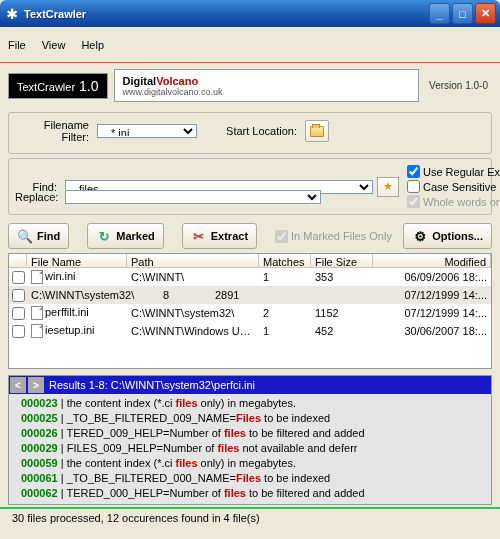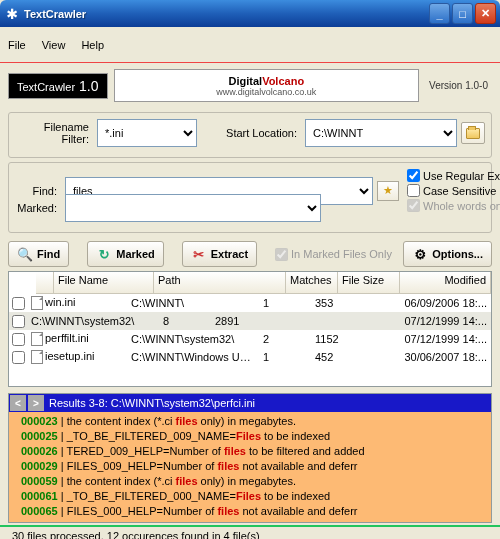--- a/index.html
+++ b/index.html
@@ -8,61 +8,61 @@
 .titlebar .icon { width: 16px; height: 16px; margin-right: 4px; display: flex; align-items: center; justify-content: center; color: #fff; font-size: 14px; }
 .titlebar .title { color: #fff; font-weight: bold; text-shadow: 1px 1px 1px rgba(0,0,0,0.4); flex: 1; }
 .titlebar .winbtns { display: flex; gap: 2px; }
 .titlebar .winbtn { width: 21px; height: 21px; background: linear-gradient(to bottom,#6fa8e6,#2c6fc7); border: 1px solid #2a5aa0; border-radius: 3px; display: flex; align-items: center; justify-content: center; color: #fff; font-weight: bold; font-size: 11px; cursor: pointer; }
 .titlebar .winbtn.close { background: linear-gradient(to bottom,#e67a5a,#d03a1a); border-color:#a82a10; }
 .menubar { background: #ece9d8; height: 36px; display: flex; align-items: center; border-bottom: 1px solid #ef4444; }
 .menubar .mitem { padding: 2px 8px; cursor: pointer; }
 .banner { display: flex; align-items: center; padding: 6px 8px; gap: 6px; background: #ece9d8; }
 .logo-tc { background: #000; color: #fff; padding: 4px 8px; font-family: "Times New Roman", serif; font-size: 16px; display: flex; align-items: baseline; gap: 4px; border: 1px solid #999; }
 .logo-tc small { font-size: 14px; }
-.logo-dv { flex: 1; background: #fff; border: 1px solid #999; text-align: center; padding: 3px 8px; line-height: 1.1; }
+.logo-dv { flex: 1; background: #fff; border: 1px solid #999; padding: 3px 8px; line-height: 1.1; }
 .logo-dv b { font-size: 14px; }
 .logo-dv b .red { color: #b00; }
 .logo-dv .url { font-size: 9px; color: #555; }
 .version { font-size: 10px; color: #333; padding: 0 4px; white-space: nowrap; }
 .panel { margin: 4px 8px; background: #ece9d8; border: 1px solid #bfbcb0; border-radius: 3px; padding: 6px; }
 .row { display: flex; align-items: center; gap: 4px; margin-bottom: 4px; }
 .row label { width: 78px; text-align: right; padding-right: 4px; }
 .row label.short { width: 46px; }
-select, input[type=text] { border: 1px solid #7f9db9; background: #fff; height: 28px; padding: 1px 3px; font-size: 11px; }
+select, input[type=text] { border: 1px solid #7f9db9; background: #fff; height: 14px; padding: 1px 9px; font-size: 11px; }
 .combo-filter { width: 100px; }
 .combo-start { flex: 1; }
 .btn-folder { width: 24px; height: 22px; background: linear-gradient(#fff,#f0ecdd); border:1px solid #aca899; border-radius:2px; display:flex;align-items:center;justify-content:center; cursor:pointer; }
 .folder-icon { width: 14px; height: 11px; background: linear-gradient(#ffe9a6,#f0c860); border:1px solid #b89030; border-radius:1px; position: relative; }
 .folder-icon:before { content:""; position:absolute; top:-3px; left:1px; width:6px; height:3px; background:#f0c860; border:1px solid #b89030; border-bottom:none; border-radius:1px 1px 0 0;}
 .combo-find { flex: 1; }
 .btn-star { width: 22px; height: 20px; background: linear-gradient(#fff,#f0ecdd); border:1px solid #aca899; display:flex;align-items:center;justify-content:center; cursor:pointer; color:#d4a017; font-size:14px;}
 .chk { display:flex; align-items:center; gap:3px; font-size:10px; white-space:nowrap;}
 .chk input { width:13px; height:13px; }
 .chk.disabled { color:#999; }
 .opts-col { display:flex; flex-direction:column; gap:2px; margin-left:4px; }
 .toolbar { display:flex; align-items:center; padding: 4px 8px; gap:4px; }
 .tbtn { background: linear-gradient(#fff,#e8e4d4); border:1px solid #aca899; border-radius:3px; height:26px; padding:0 8px; display:flex; align-items:center; gap:4px; cursor:pointer; font-size:11px; font-weight:bold; }
 .tbtn .ticon { width:16px; height:16px; display:flex; align-items:center; justify-content:center; font-size:13px;}
 .sep { width: 10px; }
 .chk-marked { color:#999;align-items:center; }
 .table-wrap { margin: 0 8px; background:#fff; border:1px solid #919b9c; height: 116px; overflow:hidden; }
-.thead { display:flex; background: linear-gradient(#fff,#f0ecdd); border-bottom:1px solid #cbc7b8; height:22px;margin-left:27px; }
+.thead { display:flex; background: linear-gradient(#fff,#f0ecdd); border-bottom:1px solid #cbc7b8; height:14px; }
 .th { padding:2px 4px; border-right:1px solid #cbc7b8; font-size:11px; overflow:hidden; white-space:nowrap; }
 .w-check{width:18px;} .w-name{width:100px;} .w-path{width:132px;} .w-match{width:52px;} .w-size{width:62px;} .w-mod{flex:1;text-align:right;}
 .trow { display:flex; height:18px; align-items:center; }
 .trow.sel { background:#e8e8e0; }
 .td { padding:1px 4px; font-size:11px; overflow:hidden; white-space:nowrap; text-overflow:ellipsis; }
 .td.w-check { display:flex; align-items:center; justify-content:center; }
 .td .file-icon { display:inline-block; width:12px; height:14px; background:#fff; border:1px solid #888; margin-right:2px; vertical-align:middle; position:relative;}
 .td .file-icon:before{content:"";position:absolute;top:-1px;right:-1px;width:0;height:0;border-left:4px solid transparent;border-bottom:4px solid #888;}
 .results-wrap { margin: 6px 8px 2px; border:1px solid #919b9c; background:#fff; height:130px; display:flex; flex-direction:column;}
 .res-head { background:#1818c8; color:#fff; display:flex; align-items:center; height:18px; font-size:11px;}
 .res-nav { background:#aaa; color:#fff; width:16px; height:16px; margin:1px; display:flex;align-items:center;justify-content:center; cursor:pointer; font-size:10px; font-weight:bold;}
 .res-title { padding-left:4px; }
-.res-body { flex:1; background:#fdba74; overflow:hidden; padding:2px 12px; font-family: Arial, sans-serif; font-size:11px; line-height:15px;}
+.res-body { flex:1; background:#e5e5e5; overflow:hidden; padding:2px 12px; font-family: Arial, sans-serif; font-size:11px; line-height:15px;}
 .res-line { white-space:nowrap; }
 .res-line .num { color:#008000; font-weight:bold; }
 .res-line .hl { color:#c00; font-weight:bold; }
 .statusbar { background:#ece9d8; border-top:2px solid #22c55e; height:20px; display:flex; align-items:center; padding:0 12px; font-size:11px;}
 </style>
 </head>
 <body>
 
 <div class="titlebar">
   <span class="icon">✱</span>
@@ -91,21 +91,20 @@
   </div>
   <div class="version">Version 1.0-0</div>
 </div>
 
 <div class="panel">
   <div class="row">
     <label>Filename Filter:</label>
     <select class="combo-filter"><option>*.ini</option></select>
     <div style="width:18px"></div>
     <label style="width:78px">Start Location:</label>
-    <select class="combo-start"><option>C:\WINNT</option></select>
     <div class="btn-folder">
         <div class="folder-icon"></div>
       </div>
   </div>
 </div>
 
 <div class="panel">
   <div class="row">
     <label class="short">Find:</label>
     <select class="combo-find"><option>files</option></select>
@@ -121,21 +120,21 @@
           <input type="checkbox" style="">
           <span>Case Sensitive</span>
         </label>
       <label class="chk disabled">
           <input type="checkbox" checked="" disabled="" style="">
           <span>Whole words only</span>
         </label>
     </div>
   </div>
   <div class="row" style="margin-top:-22px;">
-    <label class="short">Marked:</label>
+    <label class="short">Replace:</label>
     <select class="combo-find" style="flex:0 0 256px"><option></option></select>
   </div>
 </div>
 
 <div class="toolbar">
   <div class="tbtn">
       <span class="ticon">🔍</span>
       <span>Find</span>
     </div>
   <div class="sep"></div>
@@ -209,28 +208,29 @@
         <div class="td w-size">452</div>
         <div class="td w-mod">30/06/2007 18:...</div>
       </div>
     </div>
 </div>
 
 <div class="results-wrap">
   <div class="res-head">
     <div class="res-nav">&lt;</div>
     <div class="res-nav">&gt;</div>
-    <div class="res-title">Results 3-8: C:\WINNT\system32\perfci.ini</div>
+    <div class="res-title">Results 1-8: C:\WINNT\system32\perfci.ini</div>
   </div>
   <div class="res-body" id="resbody">
       <div class="res-line"><span class="num">000023</span> | the content index (*.ci <span class="hl">files</span> only) in megabytes.</div>
       <div class="res-line"><span class="num">000025</span> | _TO_BE_FILTERED_009_NAME=<span class="hl">Files</span> to be indexed</div>
       <div class="res-line"><span class="num">000026</span> | TERED_009_HELP=Number of <span class="hl">files</span> to be filtered and added</div>
       <div class="res-line"><span class="num">000029</span> | FILES_009_HELP=Number of <span class="hl">files</span> not available and deferr</div>
       <div class="res-line"><span class="num">000059</span> | the content index (*.ci <span class="hl">files</span> only) in megabytes.</div>
       <div class="res-line"><span class="num">000061</span> | _TO_BE_FILTERED_000_NAME=<span class="hl">Files</span> to be indexed</div>
+      <div class="res-line"><span class="num">000062</span> | TERED_000_HELP=Number of <span class="hl">files</span> to be filtered and added</div>
       <div class="res-line"><span class="num">000065</span> | FILES_000_HELP=Number of <span class="hl">files</span> not available and deferr</div>
     </div>
 </div>
 
 <div class="statusbar">
   <span>30 files processed, 12 occurences found in 4 file(s)</span>
 </div>
 
 </body></html>

